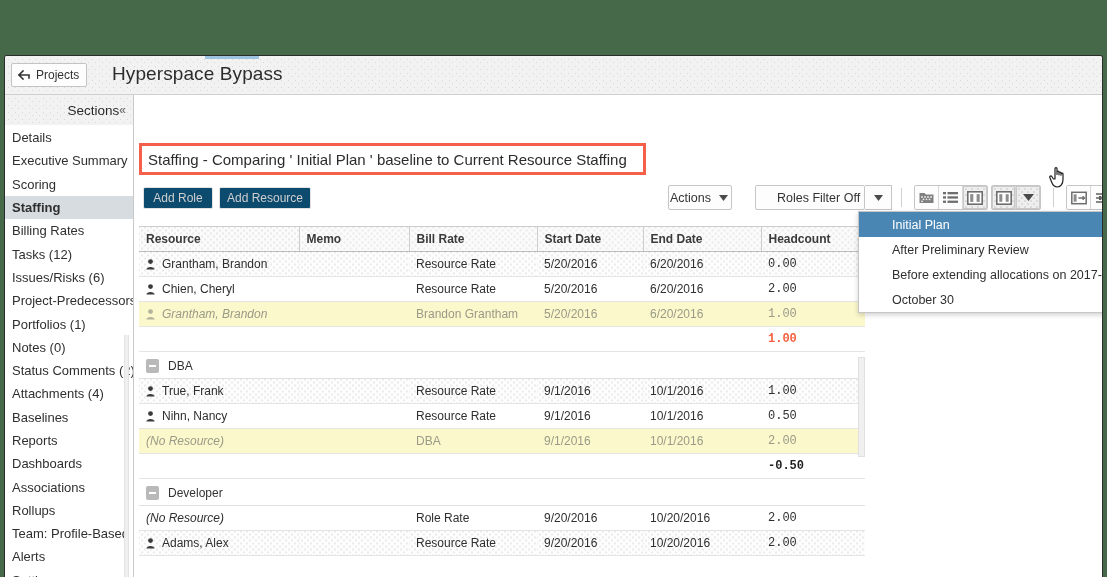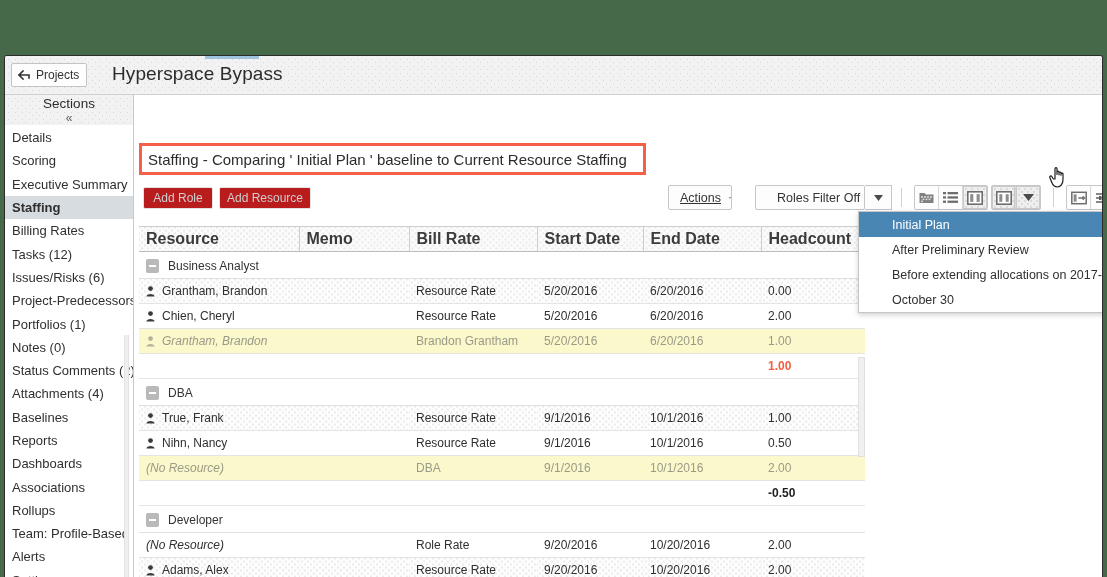--- a/index.html
+++ b/index.html
@@ -83,21 +83,20 @@
     border-right: 1px solid #c9c9c9;
     background: #ffffff;
   }
   .sidebar-head {
     height: 31px;
     display: flex; align-items: center;
     padding: 0 7px;
     font-size: 13.5px; color: #2b2b2b;
     justify-content: flex-end;
     border-bottom: 1px solid #ffffff;
-    flex-direction: column;
   }
   .sidebar-head .chev { font-size: 12px; color: #606060; cursor: pointer; }
   .sidebar-list { background:#fff; }
   .sb-item {
     height: 23.3px;
     display: flex; align-items: center;
     padding-left: 7px;
     font-size: 13px; color: #2f2f2f;
     cursor: pointer;
     white-space: nowrap; overflow: hidden;
@@ -132,41 +131,41 @@
 
   
   .toolbar {
     position: absolute; left: 0; top: 89px;
     width: 967px; height: 36px;
   }
   .btn-flat {
     position: absolute; top: 3px;
     height: 22px;
     border: 1px solid #e2e2e2;
-    background: #b91c1c;
+    background: #0c4a6e;
     color: #cfcfcf;
     font-size: 12px;
     display: flex; align-items: center; justify-content: center;
     border-radius: 2px;
     cursor: default;
   }
   #add-role { left: 8px; width: 70px; }
   #add-resource { left: 84px; width: 92px; }
 
   .dd {
     position: absolute; top: 1px;
     height: 25px;
     border: 1px solid #c6c6c6;
     background: #fdfdfd;
     border-radius: 2px;
     display: flex; align-items: center;
     font-size: 12.5px; color: #333;
     cursor: pointer;
   }
-  #actions-dd { left: 533px; width: 64px; padding-left: 11px; text-decoration: underline; }
+  #actions-dd { left: 533px; width: 64px; padding-left: 1px; }
   #roles-dd { left: 620px; width: 110px; padding-left: 21px; }
   #roles-dd-arrow {
     position: absolute; left: 730px; top: 1px;
     width: 27px; height: 25px;
     border: 1px solid #c6c6c6; border-left: none;
     background: #fdfdfd;
     display: flex; align-items: center; justify-content: center;
     cursor: pointer;
   }
   .caret { display:block; }
@@ -211,21 +210,21 @@
     overflow: hidden;
     background: #fff;
   }
   table.grid {
     width: 726px;
     border-collapse: collapse;
     table-layout: fixed;
   }
   table.grid th {
     height: 25px;
-    font-size: 16px; font-weight: bold; color: #3b3b3b;
+    font-size: 12px; font-weight: bold; color: #3b3b3b;
     text-align: left;
     padding-left: 7px;
     border-right: 1px solid #cdcdcd;
     border-bottom: 1px solid #bcbcbc;
     border-top: 1px solid #cdcdcd;
     background-color: #fbfbfb;
     background-image:
       radial-gradient(#e9e9e9 0.85px, transparent 1px),
       radial-gradient(#e9e9e9 0.85px, transparent 1px);
     background-size: 6px 6px, 6px 6px;
@@ -266,21 +265,21 @@
     background-size: 6px 6px, 6px 6px;
     background-position: 0 0, 3px 3px;
   }
   tr.baseline td {
     background: #fbf8cb;
     color: #9a9a88;
     font-style: normal;
   }
   tr.baseline td.res { font-style: italic; }
   tr.total td { background:#ffffff; border-bottom: 1px solid #e4e4e4; }
-  td.num { font-size: 12px; }
+  td.num { font-size: 12px; font-family: Liberation Mono, monospace; }
   td.num.neg { font-weight: bold; color: #1f1f1f; }
   td.num.red { font-weight: bold; color: #f4603f; }
   td.res-ital { font-style: italic; color: #6b6b6b; }
   .res-cell { display: flex; align-items: center; gap: 7px; }
   .person-ic { flex: 0 0 auto; display:block; }
 
   
   .menu {
     position: absolute;
     left: 853px; top: 155px;
@@ -348,24 +347,24 @@
     <div class="sidebar">
       <div class="sidebar-head dotted">
         <span>Sections</span>
         <span class="chev">«</span>
       </div>
       <div class="sidebar-list">
         <div class="sb-item">
             <span>Details</span>
           </div>
         <div class="sb-item">
+            <span>Executive Summary</span>
+          </div>
+        <div class="sb-item">
             <span>Scoring</span>
-          </div>
-        <div class="sb-item">
-            <span>Executive Summary</span>
           </div>
         <div class="sb-item active">
             <span>Staffing</span>
           </div>
         <div class="sb-item">
             <span>Billing Rates</span>
           </div>
         <div class="sb-item">
             <span>Tasks (12)</span>
           </div>
@@ -538,30 +537,20 @@
               <th>Resource</th>
               <th>Memo</th>
               <th>Bill Rate</th>
               <th>Start Date</th>
               <th>End Date</th>
               <th>Headcount</th>
             </tr>
           </thead>
           <tbody>
 
-            <tr class="group">
-              <td colspan="6">
-                <div class="gcell">
-                  <span class="grp-ic">
-                      <i></i>
-                    </span>
-                  <span>Business Analyst</span>
-                </div>
-              </td>
-            </tr>
             <tr class="alt">
               <td class="res">
                 <span class="res-cell">
                   <svg class="person-ic" width="9" height="11" viewBox="0 0 9 11">
                       <circle cx="4.5" cy="2.6" r="2.4" fill="#3a3a3a"></circle>
                       <path d="M0.4 10.6 C0.4 7.2 8.6 7.2 8.6 10.6 Z" fill="#3a3a3a"></path>
                     </svg>
                   <span>Grantham, Brandon</span>
                 </span>
               </td>

